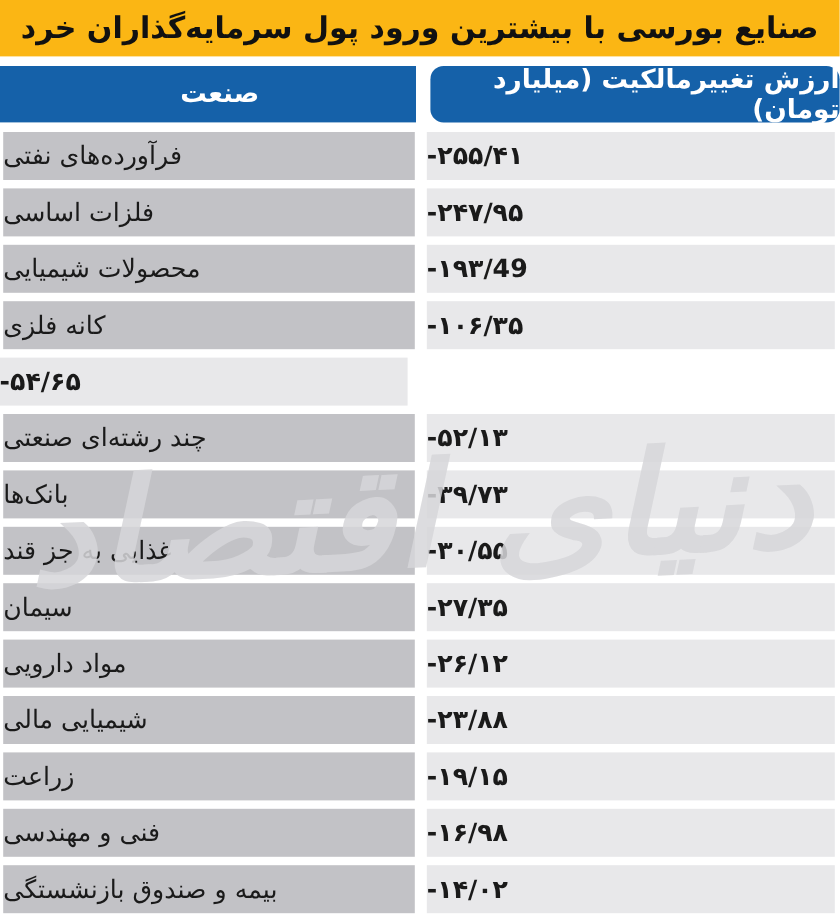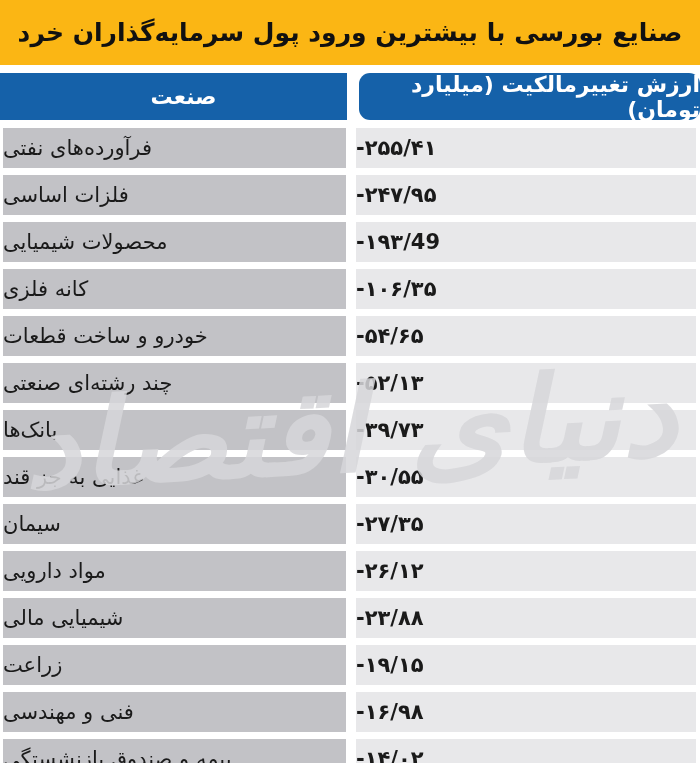--- a/index.html
+++ b/index.html
@@ -16,21 +16,21 @@
     width:700px;height:763px;background:#ffffff;
     font-family:"DejaVu Sans", sans-serif;
     color:var(--text);
     overflow:hidden;
   }
   .page{
     position:relative;width:700px;height:763px;background:#fff;
     direction:rtl;overflow:hidden;
   }
   .title-bar{
-    width:700px;height:65px;background:var(--title-bar);
+    width:700px;height:47px;background:var(--title-bar);
     display:flex;align-items:center;justify-content:center;
     font-weight:bold;font-size:25px;color:#111;
   }
   .header-row{
     margin-top:8px;height:47px;display:flex;flex-direction:row-reverse;
   }
   .header-cell{
     background:var(--header);color:var(--header-text);
     display:flex;align-items:center;justify-content:center;
     font-weight:bold;font-size:22px;height:47px;padding-left:20px;
@@ -115,23 +115,20 @@
     <div class="row">
       <div class="cell industry-c">
           <span>کانه فلزی</span>
         </div>
       <div class="cell value-c">
           <span class="num">-۱۰۶/۳۵</span>
         </div>
     </div>
 
     <div class="row">
-      <div class="cell industry-c">
-          <span>خودرو و ساخت قطعات</span>
-        </div>
       <div class="cell value-c">
           <span class="num">-۵۴/۶۵</span>
         </div>
     </div>
 
     <div class="row">
       <div class="cell industry-c">
           <span>چند رشته‌ای صنعتی</span>
         </div>
       <div class="cell value-c">

